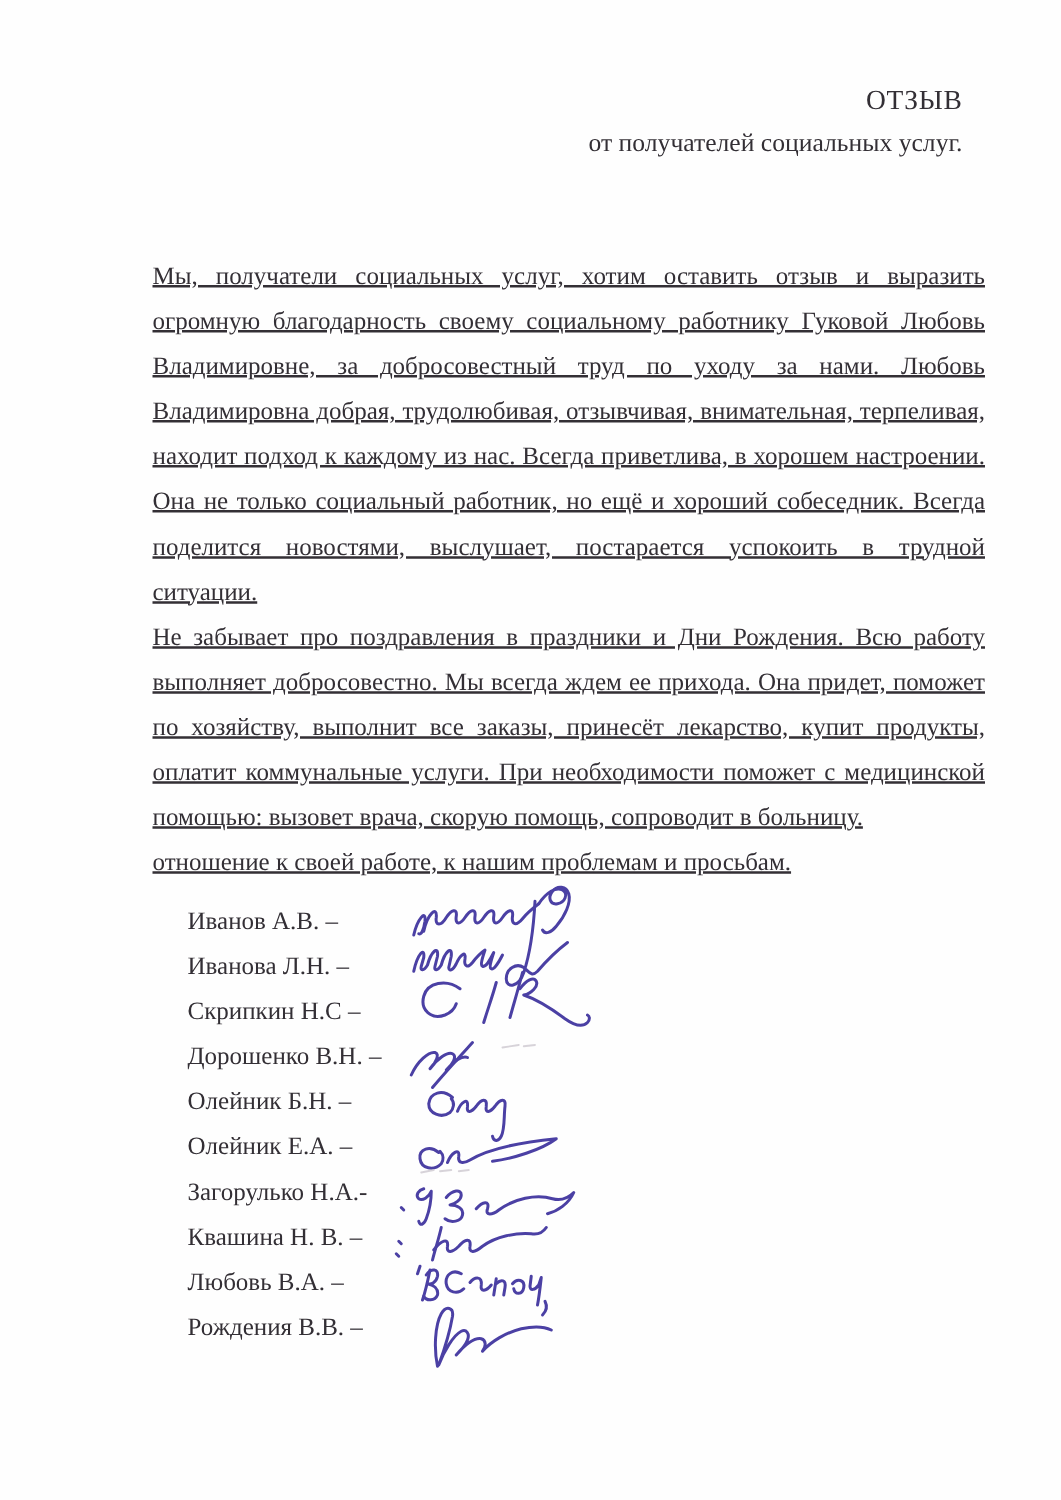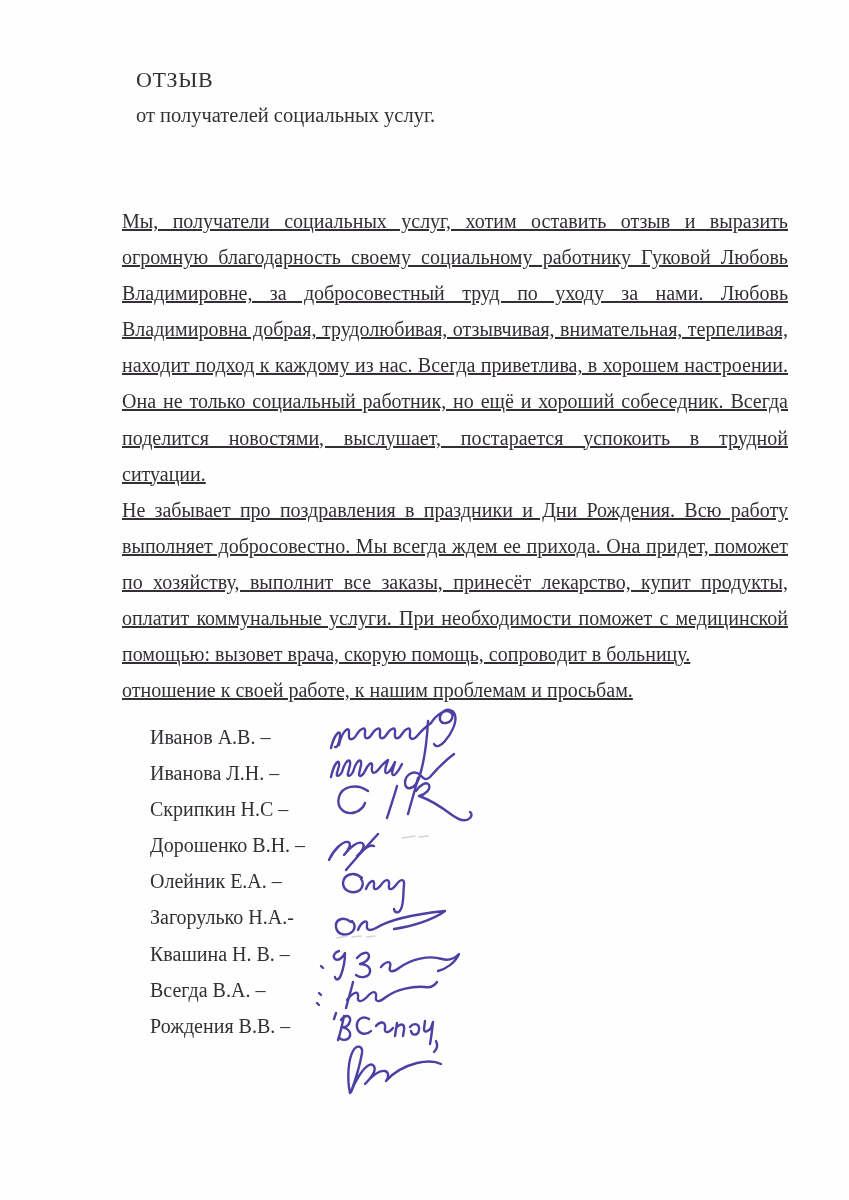--- a/index.html
+++ b/index.html
@@ -6,22 +6,22 @@
   .page {
     position:relative;
     width:849px; height:1200px;
     margin:0 auto;
     background:#fefefe;
     font-family:"Liberation Serif","DejaVu Serif",serif;
     color:#332f35;
     overflow:hidden;
   }
   .title-block {
-    position:absolute; left:136px; top:61px; width:666px;
-    text-align:left;
+    position:absolute; left:104px; top:61px; width:666px;
+    text-align:right;
   }
   .title-line1 { font-size:22px; line-height:37px; letter-spacing:0.6px; }
   .title-line2, .title-line3 { font-size:20.5px; line-height:35px; }
   .body-text {
     position:absolute; left:122px; top:203px; width:666px;text-decoration:underline;
   }
   .line {
     font-size:20px; line-height:36.1px;
     text-align:justify; text-align-last:left;
     white-space:normal;
@@ -66,24 +66,25 @@
     <div class="line j">оплатит коммунальные услуги. При необходимости поможет с медицинской</div>
     <div class="line">помощью: вызовет врача, скорую помощь, сопроводит в больницу.</div>
     <div class="line">отношение к своей работе, к нашим проблемам и просьбам.</div>
   </div>
 
   <div class="names">
     <div class="name-row">Иванов А.В. –</div>
     <div class="name-row">Иванова Л.Н. –</div>
     <div class="name-row">Скрипкин Н.С –</div>
     <div class="name-row">Дорошенко В.Н. –</div>
+    <div class="name-row">Олейник Б.Н. –</div>
     <div class="name-row">Олейник Е.А. –</div>
     <div class="name-row">Загорулько Н.А.-</div>
     <div class="name-row">Квашина Н. В. –</div>
-    <div class="name-row">Всегда В.А. –</div>
+    <div class="name-row">Любовь В.А. –</div>
     <div class="name-row">Рождения В.В. –</div>
   </div>
 
   <svg class="ink" viewBox="0 0 849 1200" xmlns="http://www.w3.org/2000/svg">
 
     <g stroke="#4b40a4">
       <path d="M331,748 C334,735 341,727 340,737 C339,744 337,748 335,747"></path>
       <path d="M339,745 C342,731 350,724 349,734 C348,741 353,741 357,734 C361,728 366,726 365,733 C364,740 368,740 372,734 C376,728 381,726 380,733 C379,740 383,740 387,734 C391,728 396,726 395,733 C394,740 398,740 402,734 C406,728 411,726 410,733 C409,740 413,741 418,735 C422,730 427,726 431,723"></path>
       <path d="M431,723 C437,714 445,709 450,712 C455,715 452,722 446,723 C440,724 438,718 442,713 C446,708 453,709 455,715 C457,722 452,733 445,741 C441,746 436,748 434,744"></path>
     </g>

